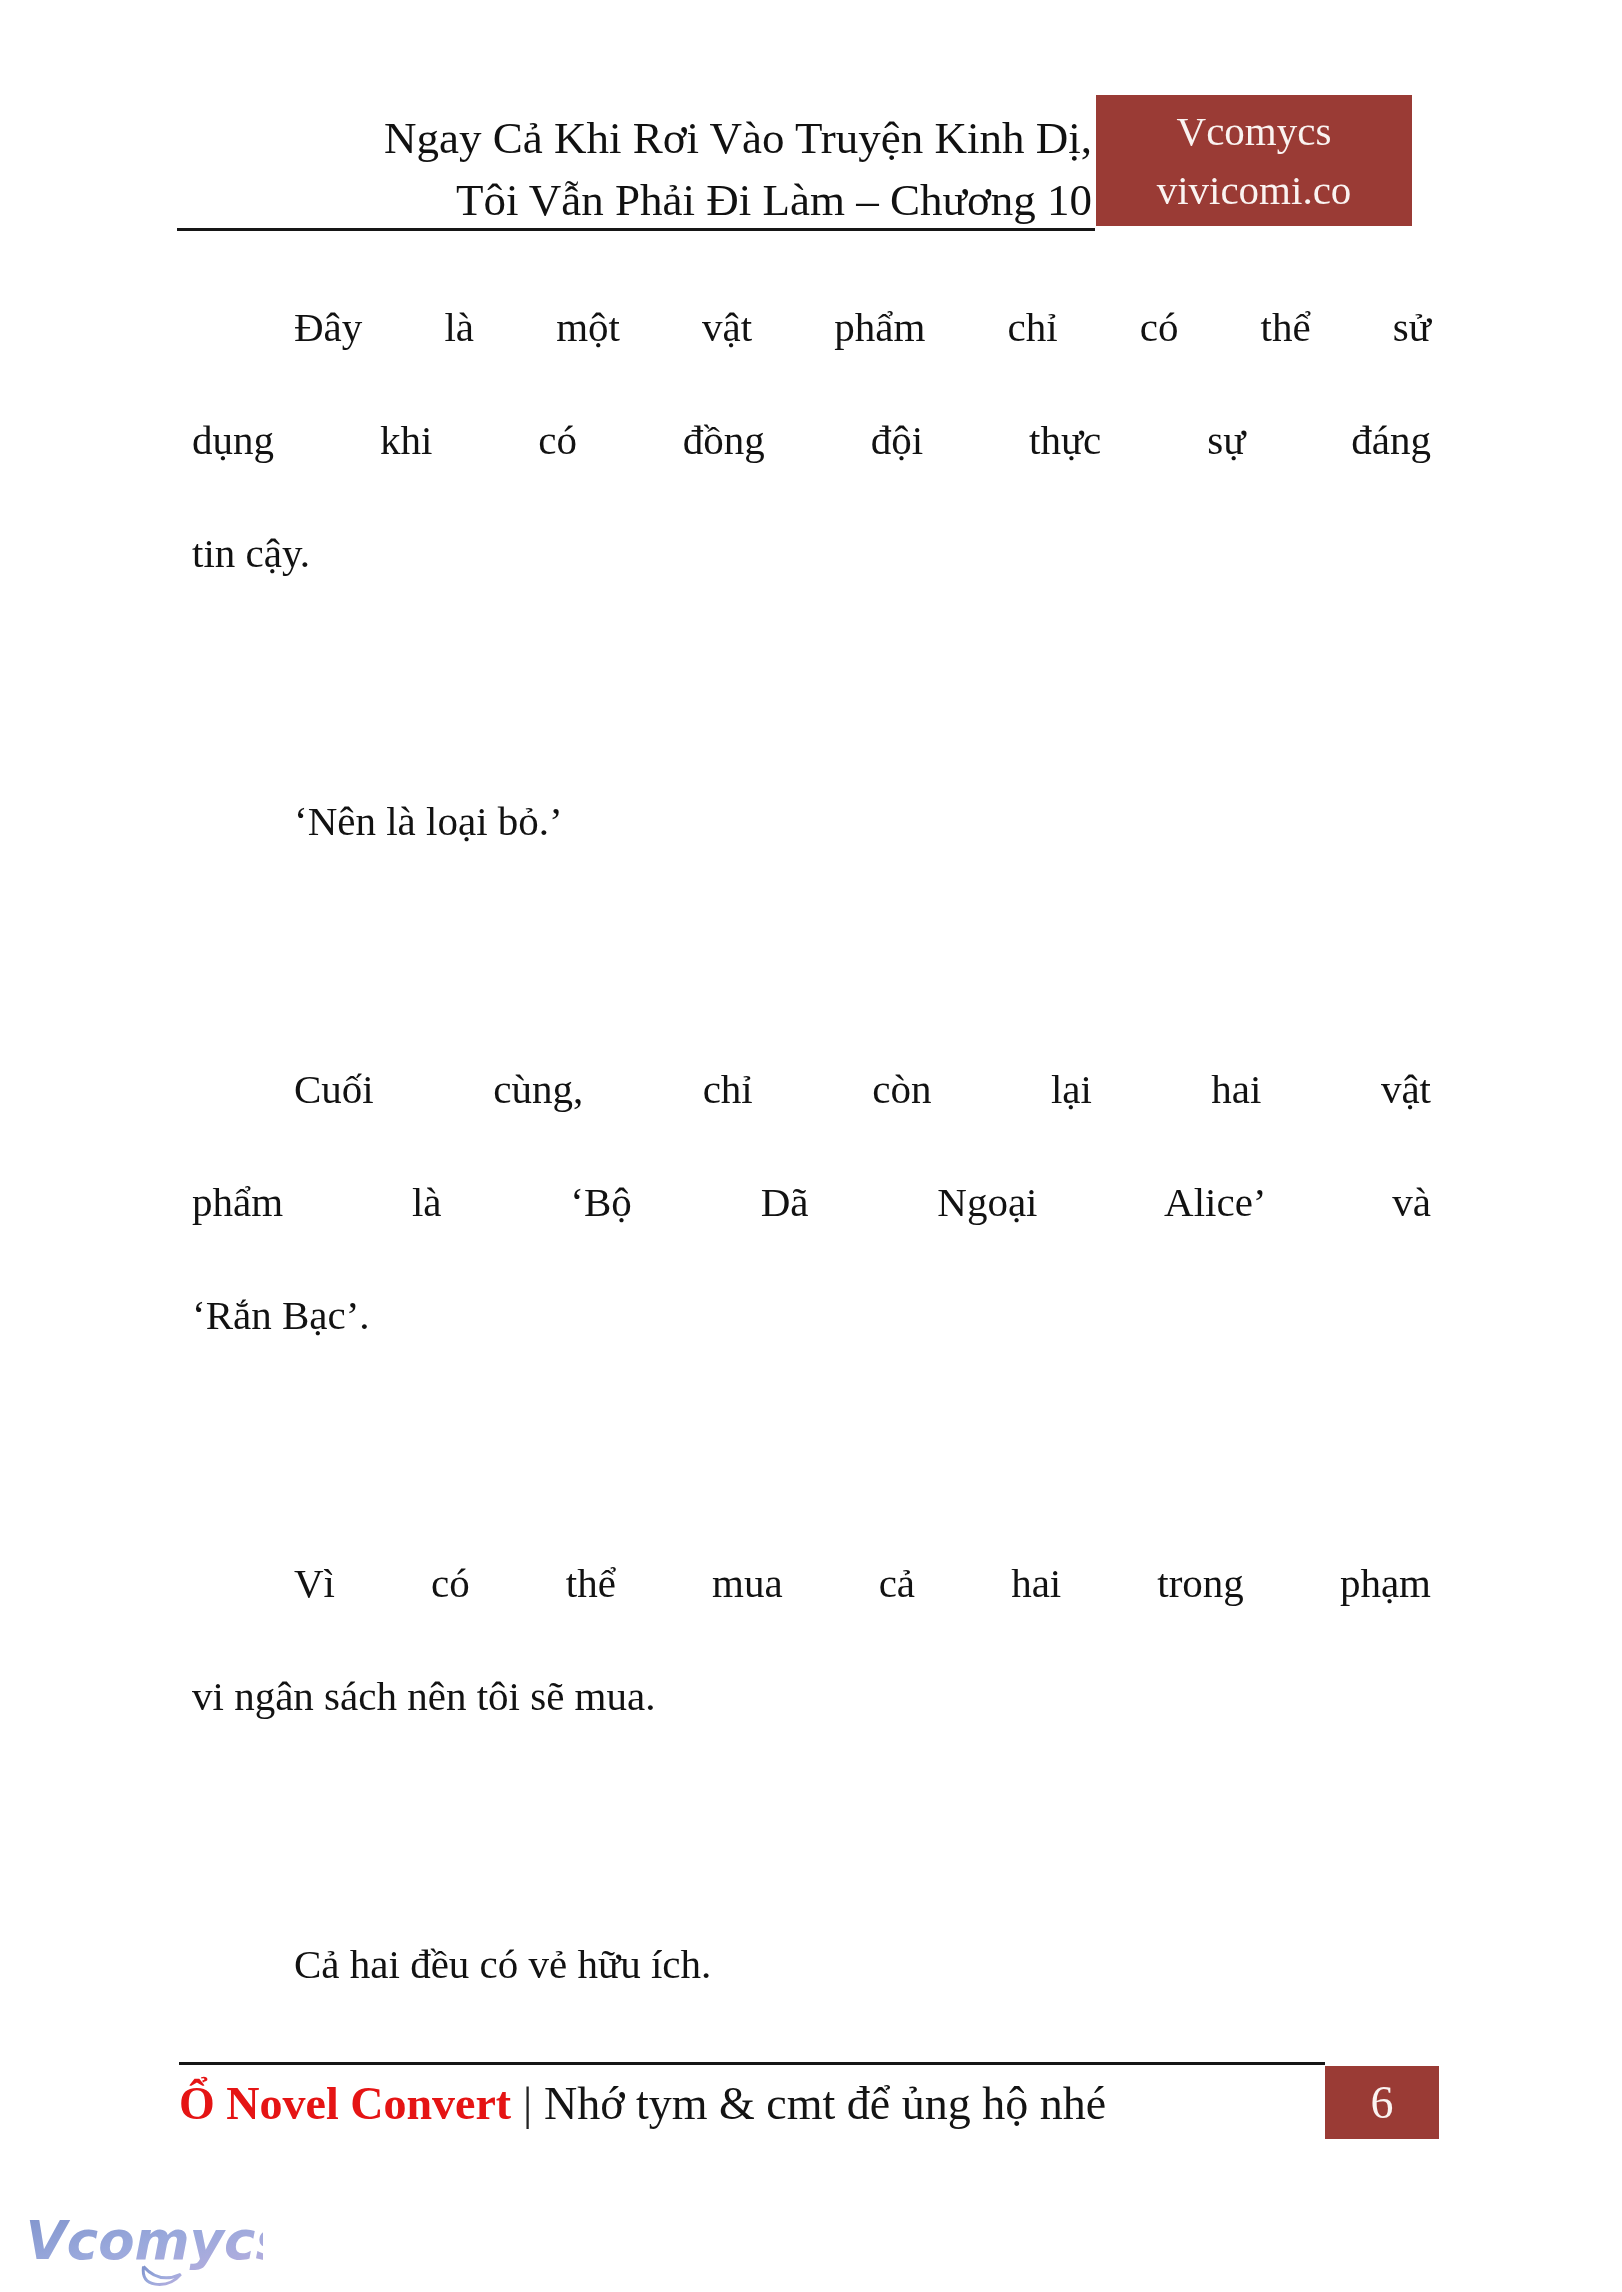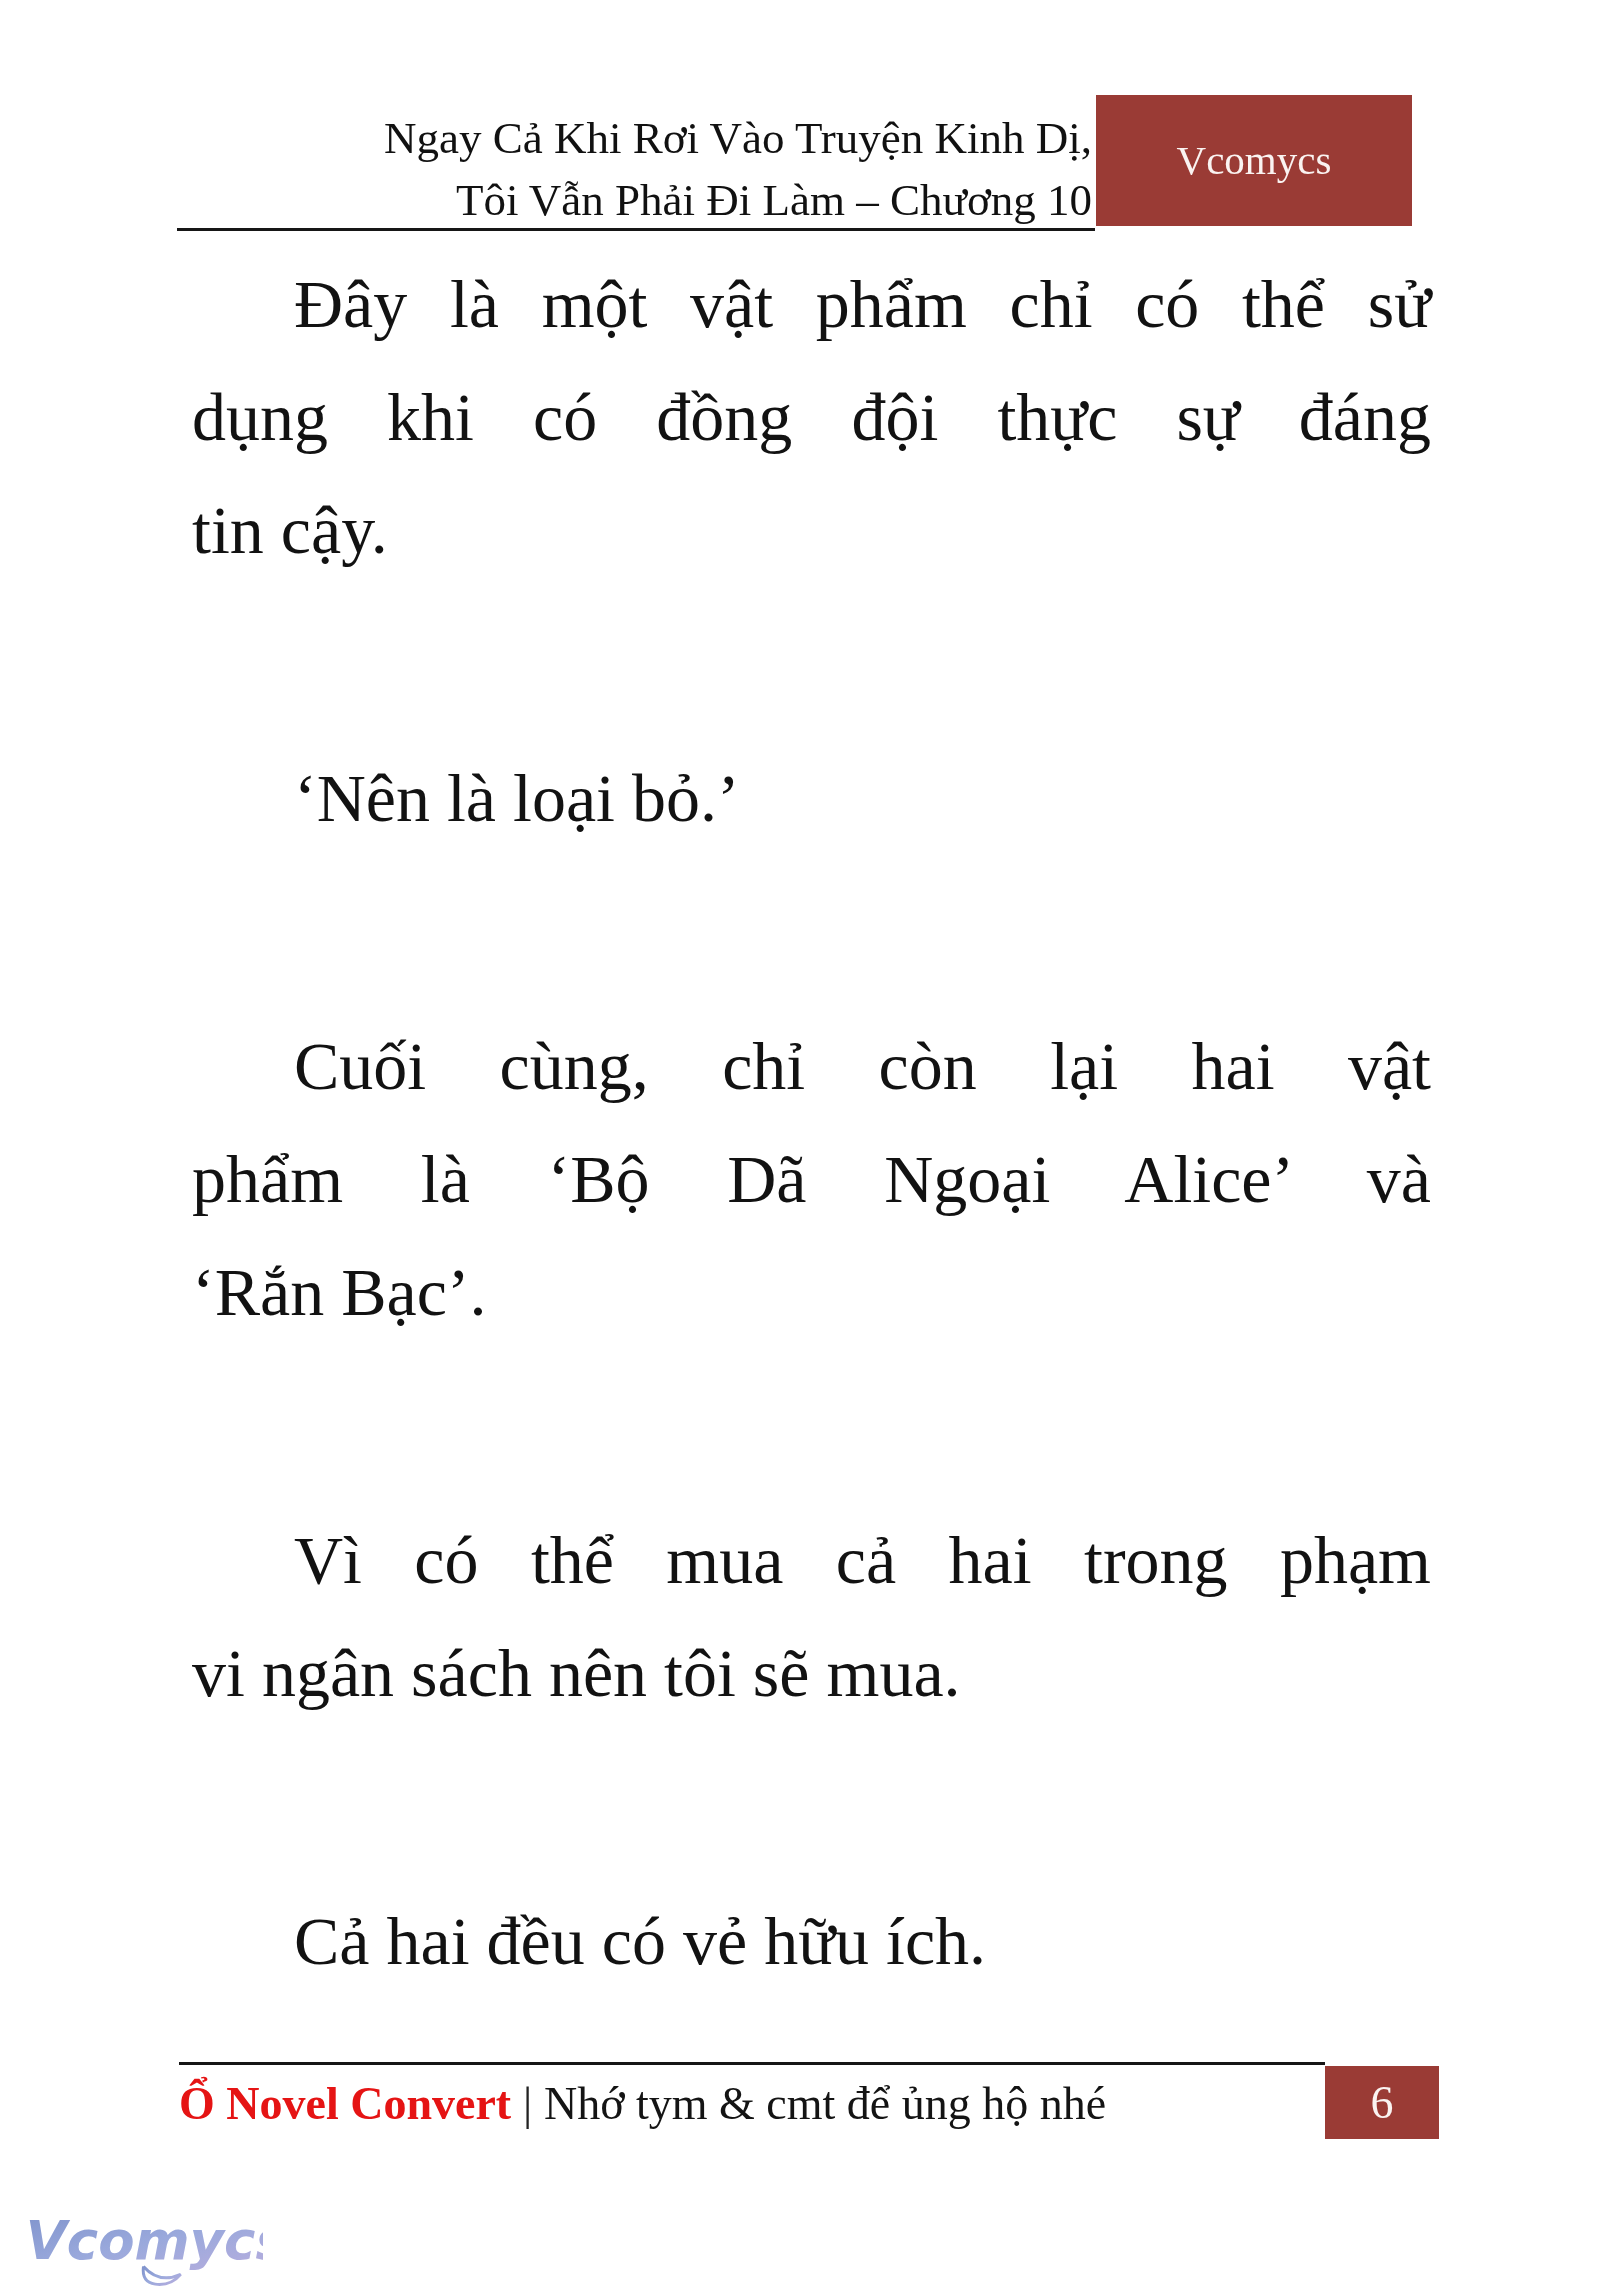--- a/index.html
+++ b/index.html
@@ -33,22 +33,22 @@
   }
   .header-rule {
     position: absolute;
     left: 177px; top: 228px; width: 918px; height: 2.9px;
     background: #161616;
   }
 
   
   .body-text {
     position: absolute;
-    left: 192px; top: 248px; width: 1239px;
-    font-size: 68px;
+    left: 192px; top: 271px; width: 1239px;
+    font-size: 41px;
     color: #121212;
   }
   .para { margin: 0 0 155px 0; }
   .para:last-child { margin-bottom: 0; }
   .line { line-height: 113px; text-align: justify; }
   .line.justify { text-align-last: justify; }
   .line.first { text-indent: 102px; }
 
   
   .footer-rule {
@@ -84,20 +84,21 @@
 </head>
 <body>
 
 <div class="header-title">
   <div>Ngay Cả Khi Rơi Vào Truyện Kinh Dị,</div>
   <div>Tôi Vẫn Phải Đi Làm – Chương 10</div>
 </div>
 
 <div class="header-badge" style="background-color: rgb(154, 59, 53); color: rgb(250, 243, 241);">
   <div>Vcomycs</div>
+  <div>vivicomi.co</div>
 </div>
 
 <div class="header-rule" style="background-color: rgb(22, 22, 22);"></div>
 
 <div class="body-text" style="color: rgb(18, 18, 18);">
     <div class="para">
       <div class="line first justify">Đây là một vật phẩm chỉ có thể sử</div>
       <div class="line justify">dụng khi có đồng đội thực sự đáng</div>
       <div class="line">tin cậy.</div>
     </div>

